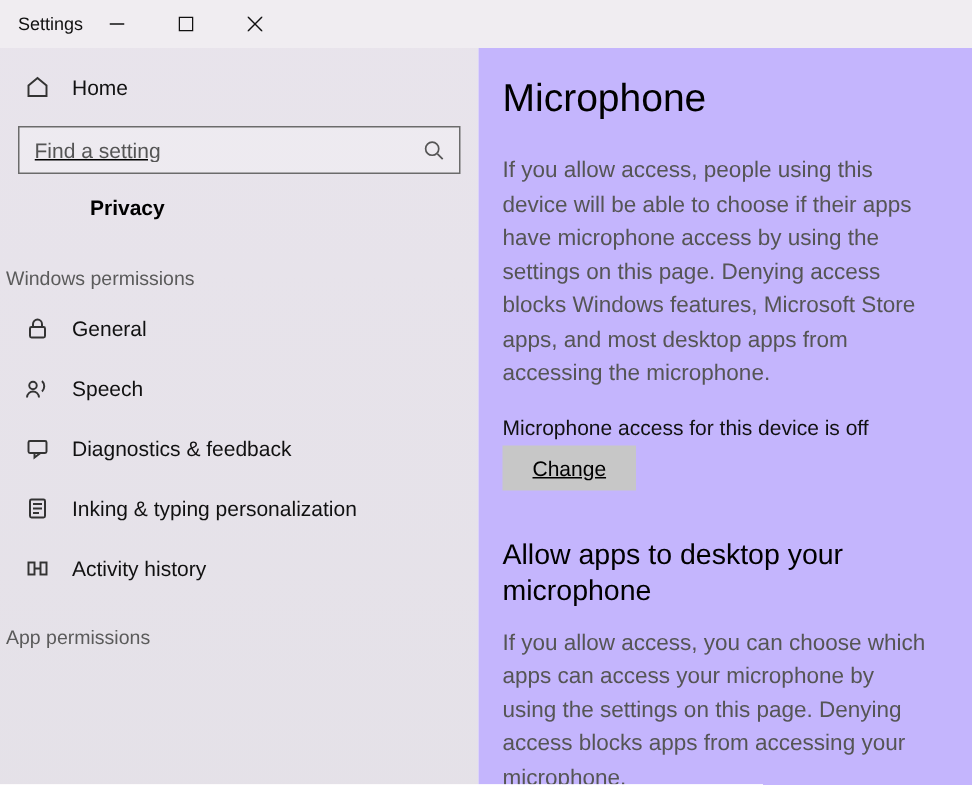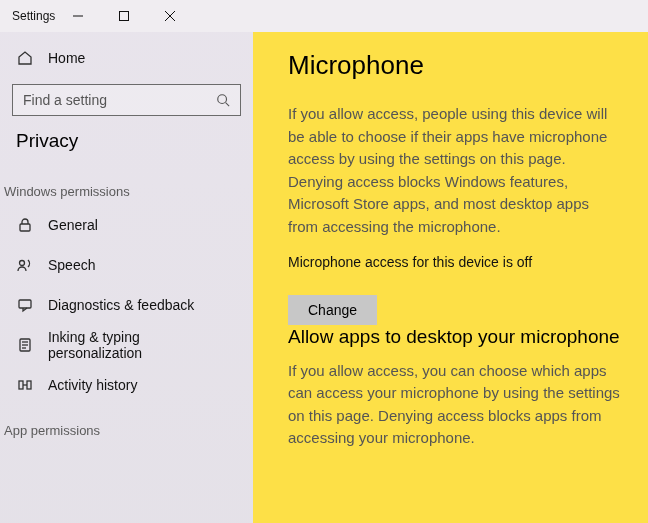--- a/index.html
+++ b/index.html
@@ -28,73 +28,75 @@
   .titlebar .title { font-size: 12px; color: #111; }
   .win-controls { display: flex; }
   .win-btn {
     width: 46px; height: 32px;
     display: flex; align-items: center; justify-content: center;
     color: #111;
   }
   .win-btn svg { width: 10px; height: 10px; }
   .content { flex: 1; display: flex; overflow: hidden; }
   .sidebar {
-    width: 253px;
+    width: 319px;
     background: linear-gradient(180deg, rgba(228,223,232,0.85), rgba(224,220,228,0.85));
     padding-top: 6px;
     overflow: hidden;
   }
   .side-row {
     height: 40px;
     display: flex;
     align-items: center;
     padding: 0 16px;
     gap: 14px;
     color: #111;
   }
   .side-row .icon { width: 18px; height: 18px; display:flex; align-items:center; justify-content:center; color:#333; }
   .side-row .icon svg { width: 16px; height: 16px; }
-  .search-row { padding: 6px 12px; }
+  .search-row { padding: 6px 12px; text-decoration: underline; }
   .search {
     height: 32px;
     border: 1px solid #6b6b6b;
     background: rgba(255,255,255,0.25);
     display: flex; align-items: center;
     padding: 0 10px;
     color: #555;
   }
   .search input {
     flex: 1; border: none; outline: none; background: transparent;
     font-size: 14px; color: #333;
   }
   .search input::placeholder { color: #555; }
   .search .sicon { width:14px; height:14px; color:#555; }
-  .bold-row { font-weight: 400; padding: 8px 16px 14px 16px; font-size: 19px; }
+  .bold-row { font-weight: 700; padding: 8px 16px 14px 16px; font-size: 14px; margin-left: 44px; }
   .side-header {
     color: #5b5b5b;
     font-size: 13px;
     padding: 18px 16px 6px 4px;
   }
   .main {
     flex: 1;
-    padding: 18px 28px 0 35px;
+    padding: 18px 28px 0 16px;
     overflow: hidden;
-    background: #fde047;
+    background: #c4b5fd;
   }
   .page-title { font-size: 26px; font-weight: 400; margin-bottom: 22px; }
   .sec-title { font-size: 19px; font-weight: 400; margin-bottom: 10px; line-height: 1.3; }
   .sec-desc { font-size: 15px; color: #555; line-height: 1.5; margin-bottom: 16px; }
-  .status-line { font-size: 14px; color: #111; margin-bottom: 25px; }
+  .status-line { font-size: 14px; color: #111; margin-bottom: 4px; }
   .change-btn {
     display: inline-block;
     background: #c7c7c7;
     border: none;
     padding: 7px 20px;
     font-size: 14px;
     color: #000;
+    margin-bottom: 32px;
+    text-decoration: underline;
   }
 </style>
 </head>
 <body>
 
 <div class="window">
   <div class="titlebar">
     <span class="title">Settings</span>
     <div class="win-controls">
       <div class="win-btn">

